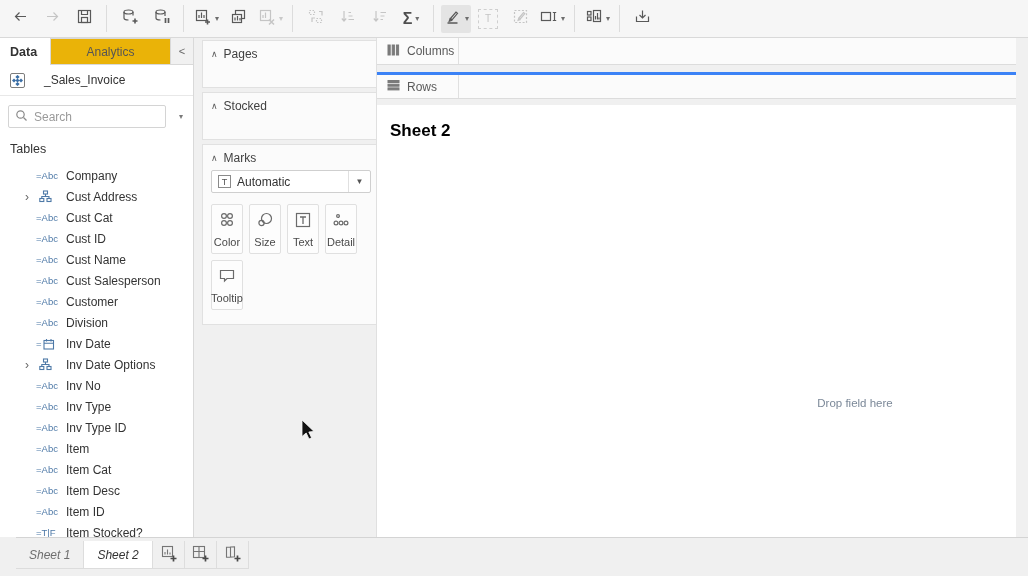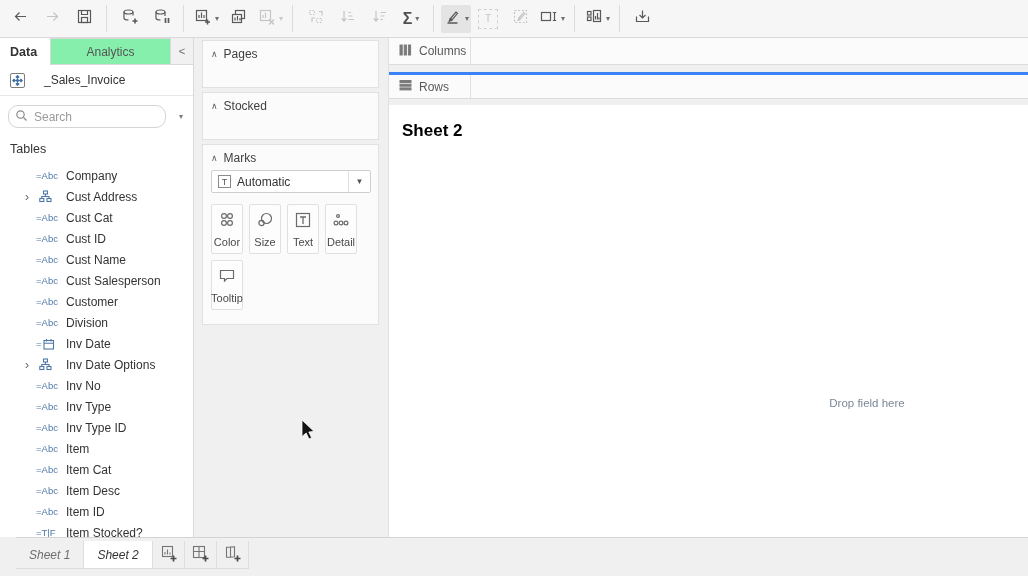--- a/index.html
+++ b/index.html
@@ -14,26 +14,26 @@
   .tbtn .glyph { font-size:16px; font-weight:600; color:#4f4f4f; line-height:1; }
   .tbtn .glyph-t { font-size:10px; color:#c5c5c5; border:1px dashed #cfcfcf; width:20px; height:20px; display:flex; align-items:center; justify-content:center; }
   .caret { font-size:8px; color:#6e6e6e; margin-left:3px; }
   .dis .caret { color:#c9c9c9; }
   .tsep { width:1px; height:27px; background:#dcdcdc; margin:0 6px; }
 
   
   .left-panel { position:absolute; left:0; top:38px; width:194px; height:499px; background:#fff; border-right:1px solid #d9d9d9; }
   .tabs-row { height:27px; display:flex; }
   .tab-data { width:50px; background:#fff; display:flex; align-items:center; padding-left:10px; font-size:12.5px; font-weight:700; color:#333; }
-  .tab-analytics { flex:1; background:#86efac; border:1px solid #d9d9d9; display:flex; align-items:center; justify-content:center; font-size:12px; color:#555; }
+  .tab-analytics { flex:1; background:#eab308; border:1px solid #d9d9d9; display:flex; align-items:center; justify-content:center; font-size:12px; color:#555; }
   .tab-collapse { width:22px; background:#f1f1f1; border-bottom:1px solid #d9d9d9; display:flex; align-items:center; justify-content:center; font-size:11px; color:#666; }
   .ds-row { height:31px; display:flex; align-items:center; padding:0 10px; gap:19px; border-bottom:1px solid #e8e8e8; font-size:12px; color:#333; }
   .ds-icon { width:15px; height:15px; border:1px solid #7d7d7d; border-radius:2px; display:flex; align-items:center; justify-content:center; background:#fff; }
   .search-wrap { position:relative; margin:9px 8px 0 8px; height:23px; }
-  .search-box { width:158px; height:23px; border:1px solid #d4d4d4; border-radius:10px; background:#fff; display:flex; align-items:center; padding:0 6px; gap:6px; }
+  .search-box { width:158px; height:23px; border:1px solid #d4d4d4; border-radius:2px; background:#fff; display:flex; align-items:center; padding:0 6px; gap:6px; }
   .search-box input { border:none; outline:none; width:100px; font-size:12px; color:#333; font-family:"Liberation Sans",sans-serif; background:transparent; }
   .search-box input::placeholder { color:#9a9a9a; }
   .search-caret { position:absolute; right:2px; top:7px; font-size:8px; color:#7a7a7a; }
   .tables-label { margin:14px 0 0 10px; font-size:12.5px; color:#333; }
   .fields { position:absolute; top:127px; left:0; right:1px; bottom:0; overflow:hidden; }
   .frow { height:21px; display:flex; align-items:center; padding-left:25px; cursor:default; }
   .fexp { width:11px; font-size:12px; color:#666; line-height:1; }
   .frow[data-icon="hierarchy"] .fexp::before { content:"›"; }
   .fico { width:30px; display:none; align-items:center; color:#4e79a7; font-size:9.5px; }
   .frow[data-icon="abc"] .fico-text, .frow[data-icon="boolean"] .fico-text { display:flex; }
@@ -53,21 +53,21 @@
   .mark-dd { position:absolute; left:8px; top:25px; width:160px; height:23px; background:#fff; border:1px solid #cfcfcf; border-radius:2px; display:flex; align-items:center; }
   .mark-dd .tbox { width:13px; height:13px; border:1px solid #8a8a8a; font-size:9px; color:#555; display:flex; align-items:center; justify-content:center; margin:0 6px; }
   .mark-dd .ddval { flex:1; font-size:12px; color:#333; }
   .mark-dd .ddbtn { width:22px; height:100%; border-left:1px solid #e0e0e0; display:flex; align-items:center; justify-content:center; font-size:8px; color:#555; }
   .mbtn-grid { position:absolute; left:8px; top:59px; width:162px; display:flex; flex-wrap:wrap; gap:6px; }
   .mbtn { width:32px; height:50px; background:#fdfdfd; border:1px solid #e0e0e0; border-radius:2px; display:flex; flex-direction:column; align-items:center; justify-content:center; gap:3px; }
   .mbtn .mlabel { font-size:11px; color:#4a4a4a; }
   .mbtn svg * { stroke:#6b6b6b; fill:none; stroke-width:1.2; }
 
   
-  .canvas { position:absolute; left:388px; top:38px; width:640px; height:499px; background:#f0f0f0; border-left:1px solid #e0e0e0; }
+  .canvas { position:absolute; left:376px; top:38px; width:640px; height:499px; background:#f0f0f0; border-left:1px solid #e0e0e0; }
   .shelf-row { position:absolute; left:0; right:0; height:27px; background:#fbfbfb; border-bottom:1px solid #dcdcdc; display:flex; }
   .shelf-row1 { top:0; }
   .shelf-row2 { top:34px; border-top:3px solid #3b82f6; }
   .shelf-label { width:82px; border-right:1px solid #e0e0e0; display:flex; align-items:center; padding-left:10px; gap:7px; font-size:12px; color:#5a5a5a; }
   .shelf-label svg * { stroke:#7a7a7a; fill:#7a7a7a; }
   .sheet { position:absolute; left:0; right:0; top:67px; bottom:0; background:#fff; }
   .sheet-title { position:absolute; left:13px; top:16px; font-size:17px; font-weight:600; color:#000; }
   .drop-hint { position:absolute; left:418px; top:292px; width:120px; text-align:center; font-size:11.5px; color:#7b8898; }
 
   

